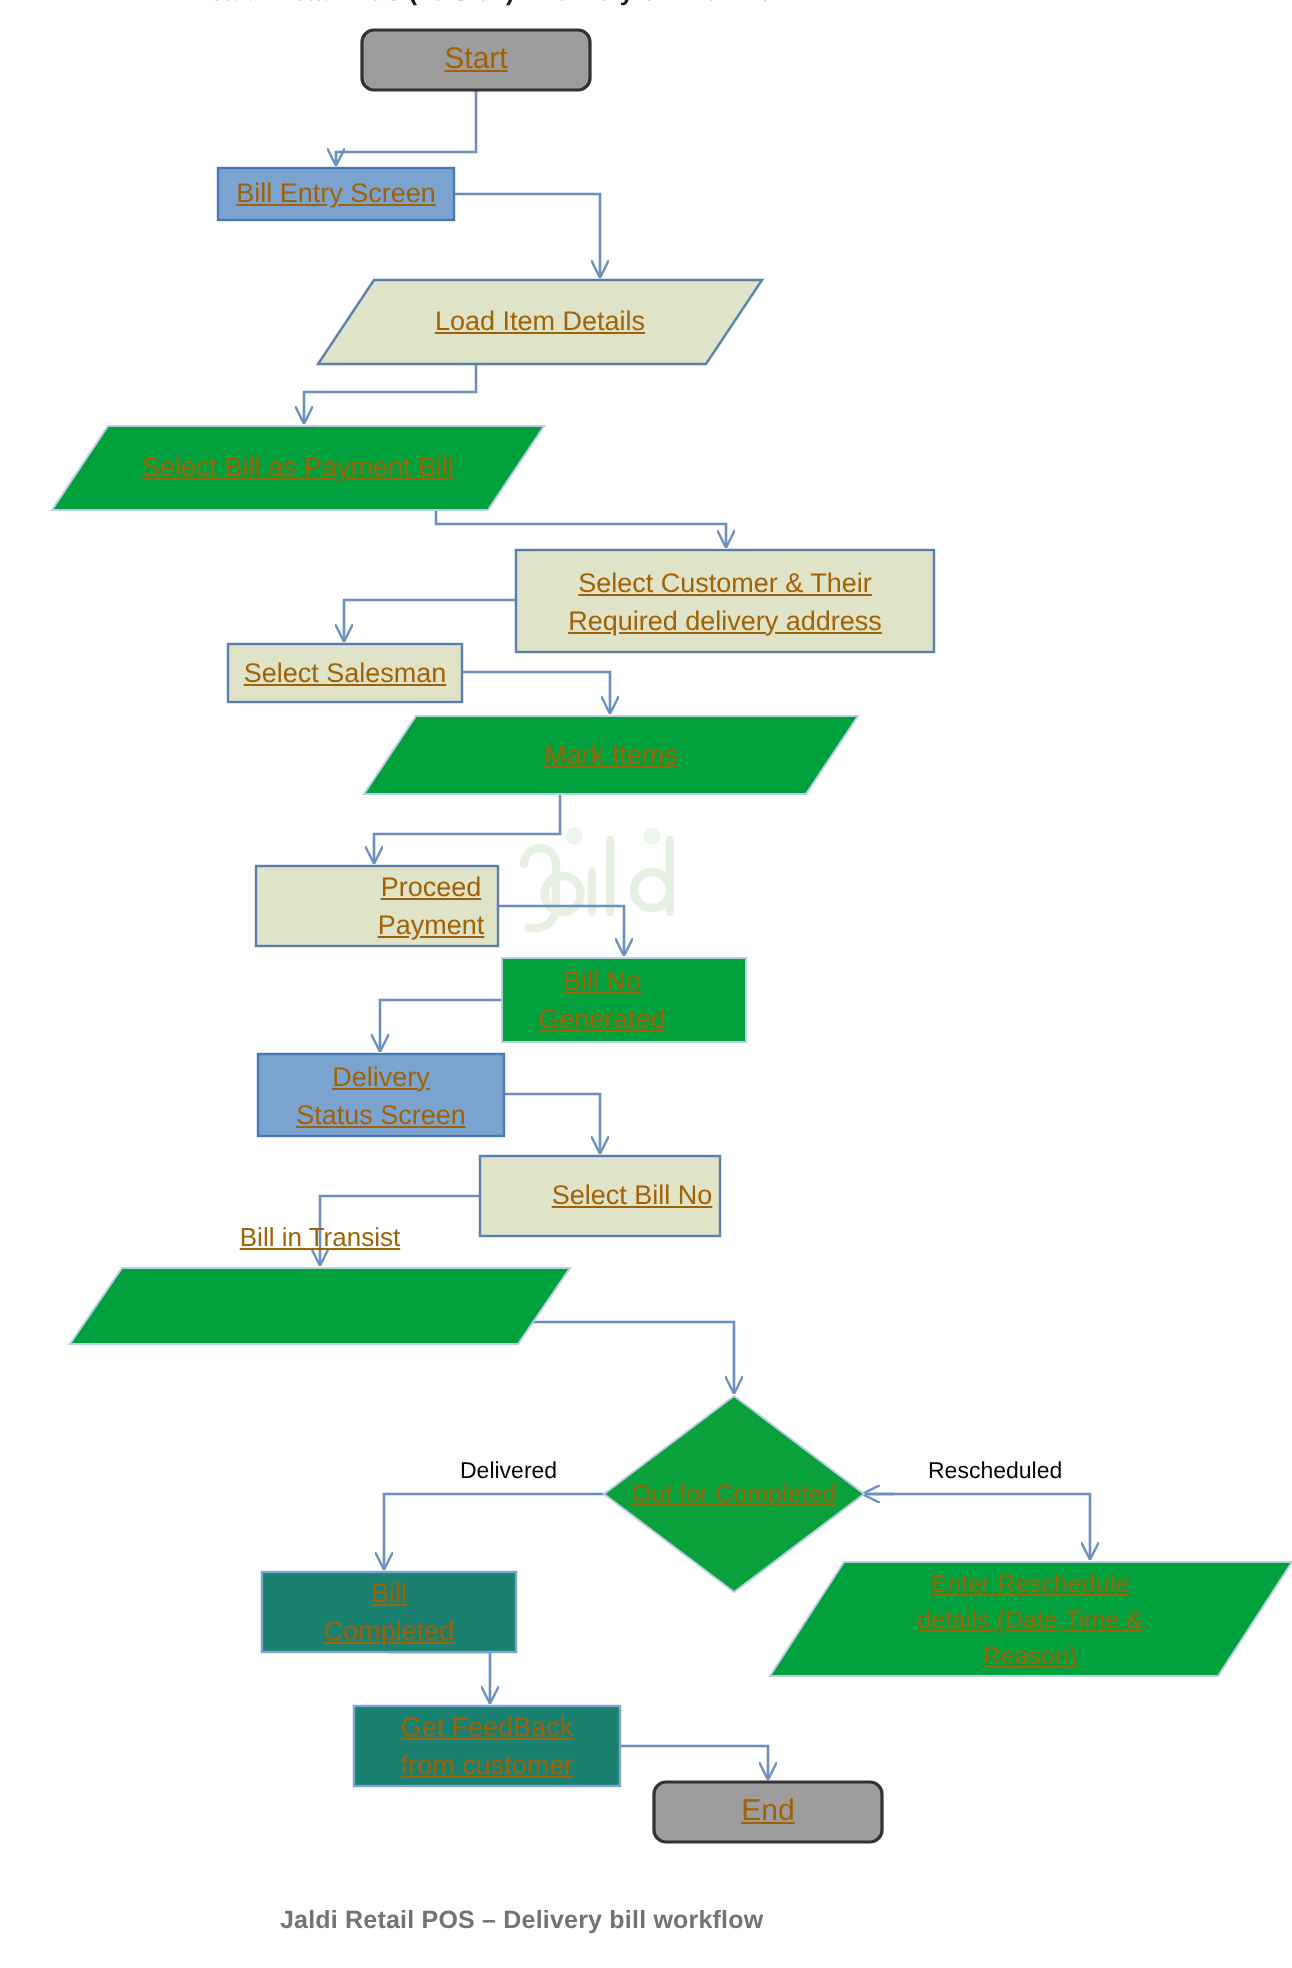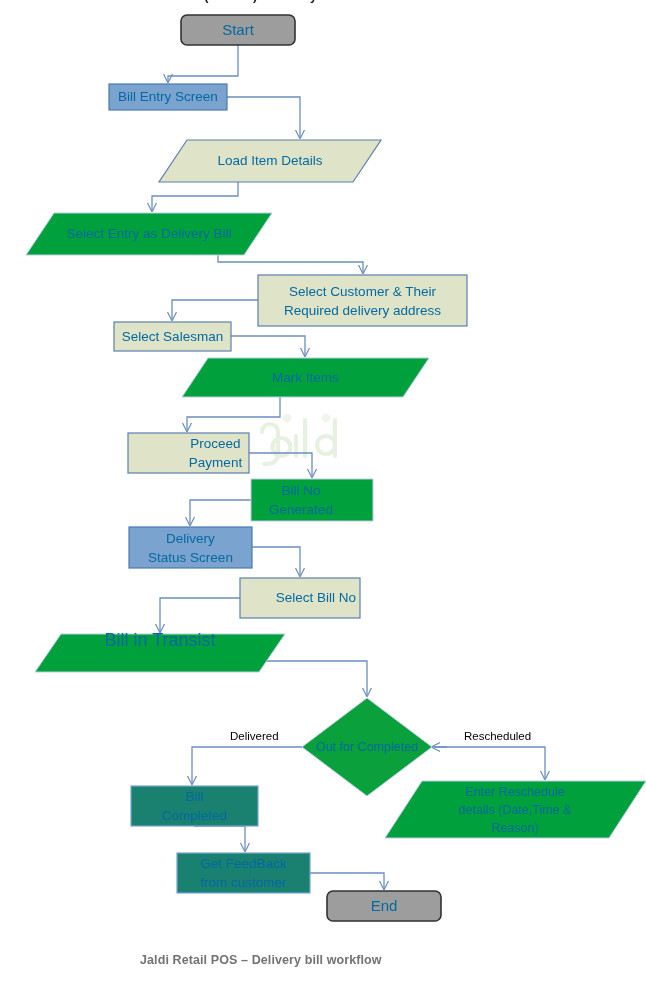--- a/index.html
+++ b/index.html
@@ -27,25 +27,26 @@
     top: 0;
     width: 646px;
     height: 984px;
   }
   .node-text {
     position: absolute;
     display: flex;
     align-items: center;
     justify-content: center;
     text-align: center;
-    color: #0369a1;
+    color: #a16207;
     font-size: 13.5px;
     line-height: 16px;
     pointer-events: none;
     white-space: pre-line;
+    text-decoration: underline;
   }
   .edge-label {
     position: absolute;
     color: #000000;
     font-size: 11.5px;
     line-height: 13px;
     white-space: nowrap;
     padding-left: 14px;
   }
   .caption {
@@ -174,33 +175,33 @@
 
       <rect x="177" y="853" width="133" height="40" fill="#1a8070" stroke="#7ba3d0" stroke-width="1.2"></rect>
 
       <rect x="327" y="891" width="114" height="30" rx="6" ry="6" fill="#9d9d9d" stroke="#323232" stroke-width="1.6"></rect>
     </g>
   </svg>
 
   <div class="node-text" style="left:181px;top:15px;width:114px;height:30px;font-size:15px;">Start</div>
   <div class="node-text" style="left:109px;top:84px;width:118px;height:26px;">Bill Entry Screen</div>
   <div class="node-text" style="left:159px;top:140px;width:222px;height:42px;">Load Item Details</div>
-  <div class="node-text" style="left:26px;top:213px;width:246px;height:42px;">Select Entry as Delivery Bill</div>
+  <div class="node-text" style="left:26px;top:213px;width:246px;height:42px;">Select Bill as Payment Bill</div>
   <div class="node-text" style="left:258px;top:275px;width:209px;height:51px;line-height:19px;">Select Customer &amp; Their
 Required delivery address</div>
   <div class="node-text" style="left:114px;top:322px;width:117px;height:29px;">Select Salesman</div>
   <div class="node-text" style="left:182px;top:358px;width:247px;height:39px;">Mark Items</div>
   <div class="node-text" style="left:128px;top:433px;width:125px;height:40px;line-height:19px;padding-left:25px;">Proceed
 Payment</div>
   <div class="node-text" style="left:251px;top:479px;width:100px;height:42px;line-height:19px;">Bill No
 Generated</div>
   <div class="node-text" style="left:129px;top:527px;width:123px;height:41px;line-height:19px;">Delivery
 Status Screen</div>
   <div class="node-text" style="left:240px;top:578px;width:120px;height:40px;margin-left:16px;">Select Bill No</div>
-  <div class="node-text" style="left:35px;top:621px;width:250px;height:38px;font-size:18px;">Bill in Transist</div>
+  <div class="node-text" style="left:35px;top:600px;width:250px;height:38px;font-size:13px;">Bill in Transist</div>
   <div class="node-text" style="left:297px;top:698px;width:140px;height:98px;font-size:12.5px;">Out for Completed</div>
   <div class="node-text" style="left:131px;top:786px;width:127px;height:40px;line-height:19px;">Bill
 Completed</div>
   <div class="node-text" style="left:400px;top:781px;width:230px;height:57px;line-height:18px;font-size:12.5px;">Enter Reschedule
 details (Date,Time &amp;
 Reason)</div>
   <div class="node-text" style="left:177px;top:853px;width:133px;height:40px;line-height:19px;">Get FeedBack
 from customer</div>
   <div class="node-text" style="left:327px;top:891px;width:114px;height:30px;font-size:15px;">End</div>
 

